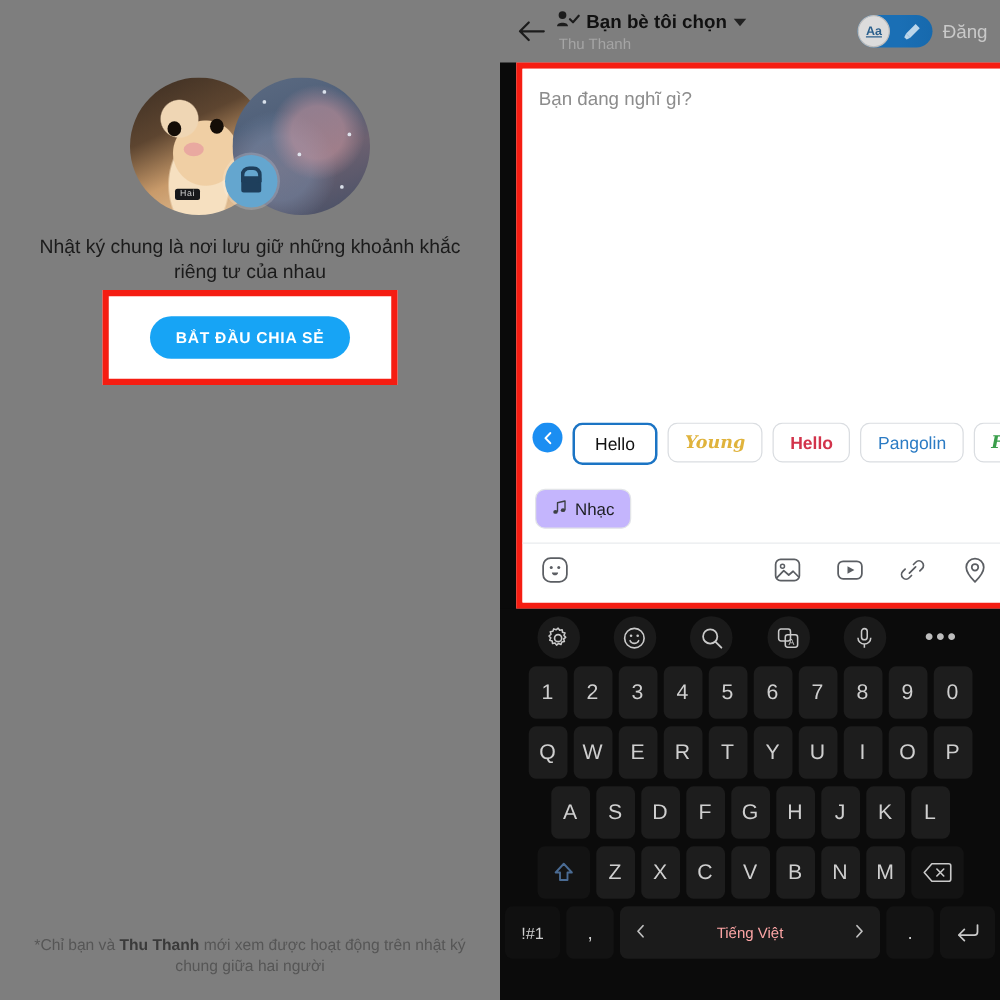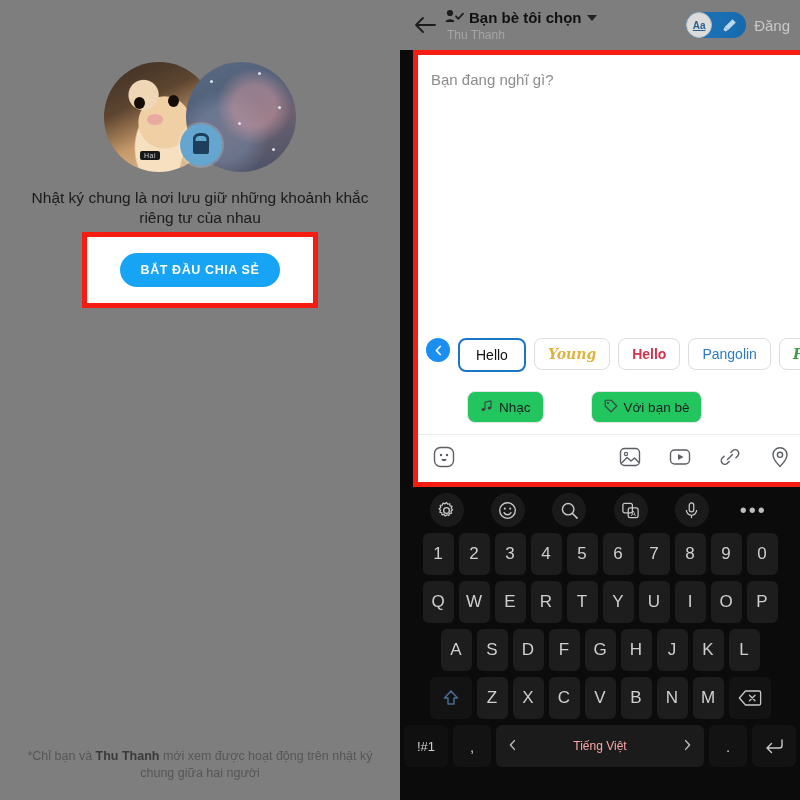--- a/index.html
+++ b/index.html
@@ -127,22 +127,22 @@
     font-size:14px;white-space:nowrap;flex:none;
   }
   .chip.sel{border:2px solid #1b74c4;font-weight:500;color:#111;padding:0 16px;}
   .chip.c-young{color:#e0b33c;font-style:italic;font-weight:bold;font-family:"DejaVu Serif",serif;}
   .chip.c-school{color:#d2334b;font-weight:bold;}
   .chip.c-pangolin{color:#2b7bc4;}
   .chip.c-fountain{color:#3a9e4b;font-style:italic;font-weight:bold;font-family:"DejaVu Serif",serif;}
 
   .action-row{display:flex;gap:8px;padding:4px 0 0 10px;height:42px;align-items:center;}
   .act-btn{
-    height:30px;border:1px solid #e2e4e8;border-radius:8px;background:#22c55e;
-    display:flex;align-items:center;gap:6px;padding:0 12px;font-size:13.5px;color:#1c1e21;margin-left:39px;
+    height:30px;border:1px solid #e2e4e8;border-radius:8px;background:#c4b5fd;
+    display:flex;align-items:center;gap:6px;padding:0 12px;font-size:13.5px;color:#1c1e21;
   }
 
   .attach-bar{
     height:48px;border-top:1px solid #e9ebee;display:flex;align-items:center;
     padding:0 14px;box-sizing:border-box;
   }
   .attach-left{display:flex;}
   .attach-right{margin-left:auto;display:flex;gap:26px;align-items:center;}
 
   
@@ -264,29 +264,20 @@
         <div class="action-row">
           <div class="act-btn">
             <span>
               <svg width="13" height="13" viewBox="0 0 13 13">
                   <path d="M5 10.3 V3.2 L11 1.8 V8.9" stroke="#3c3f44" stroke-width="1.1" fill="none" stroke-linejoin="round"></path>
                   <ellipse cx="3.4" cy="10.5" rx="1.8" ry="1.5" fill="#3c3f44"></ellipse>
                   <ellipse cx="9.4" cy="9.1" rx="1.8" ry="1.5" fill="#3c3f44"></ellipse>
                 </svg>
             </span>
             <span>Nhạc</span>
-          </div>
-          <div class="act-btn">
-            <span>
-              <svg width="14" height="14" viewBox="0 0 14 14">
-                  <path d="M1.2 1.2 H7 L12.8 7 L7 12.8 L1.2 7 Z" stroke="#3c3f44" stroke-width="1.1" fill="none" stroke-linejoin="round"></path>
-                  <circle cx="4" cy="4" r="1.1" fill="#3c3f44"></circle>
-                </svg>
-            </span>
-            <span>Với bạn bè</span>
           </div>
         </div>
 
         <div class="spacer" style="flex:0 0 6px;"></div>
 
         <div class="attach-bar">
           <div class="attach-left">
             <span>
               <svg width="24" height="24" viewBox="0 0 24 24">
                   <rect x="2.5" y="2.5" width="19" height="19" rx="6" stroke="#5b5e63" stroke-width="1.4" fill="none"></rect>

